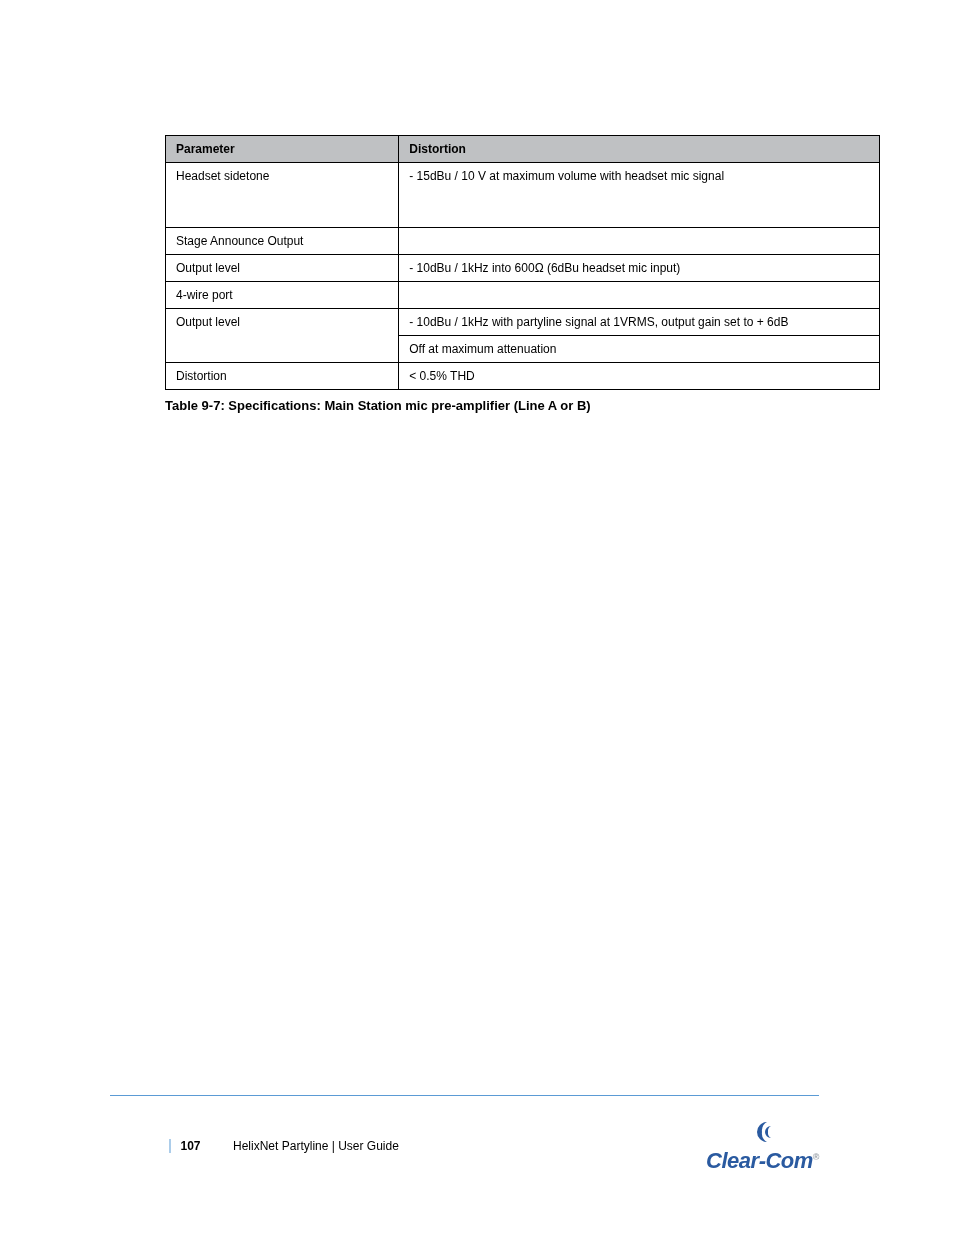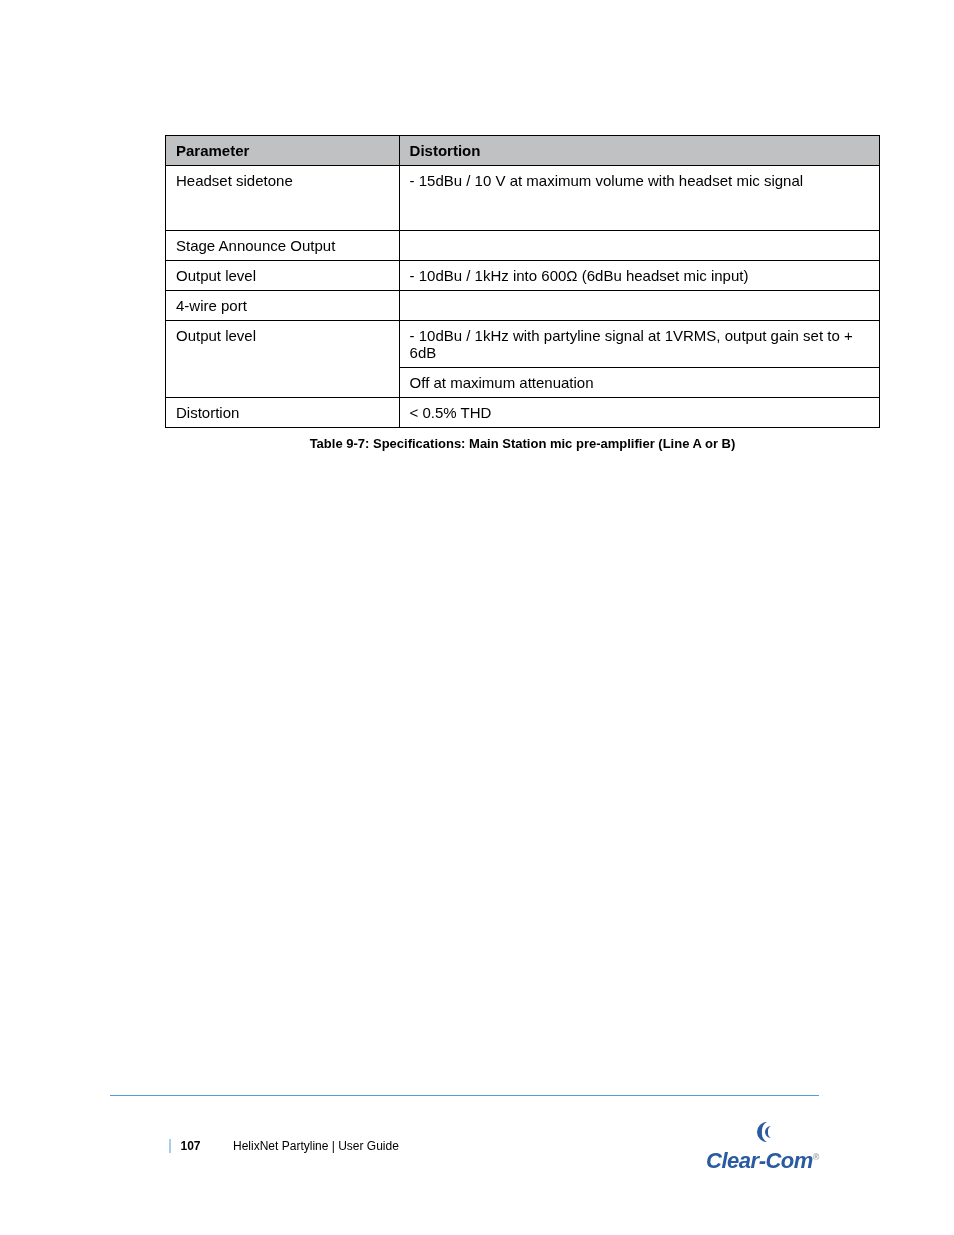--- a/index.html
+++ b/index.html
@@ -21,41 +21,41 @@
   }
   .content {
     position: absolute;
     left: 170px;
     top: 135px;
     width: 700px;
   }
   table {
     border-collapse: collapse;
     width: 715px;
-    font-size: 15px;
+    font-size: 12px;
     color: #000;
     margin-left: -5px;
   }
   table th, table td {
     border: 1px solid #000;
     padding: 6px 10px;
     vertical-align: top;
     text-align: left;
   }
   table th {
     background: #bfc1c3;
     font-weight: bold;
   }
   .col-param { width: 220px; }
   .col-desc  { width: 480px; }
   .caption {
     margin-top: 8px;
     font-size: 13px;
     font-weight: bold;
-    text-align: center;
+    text-align: left;
     width: 715px;
     margin-left: -5px;
   }
   
   .rule-outer {
     position: absolute;
     left: 110px;
     right: 135px;
     top: 1095px;
     height: 0;

